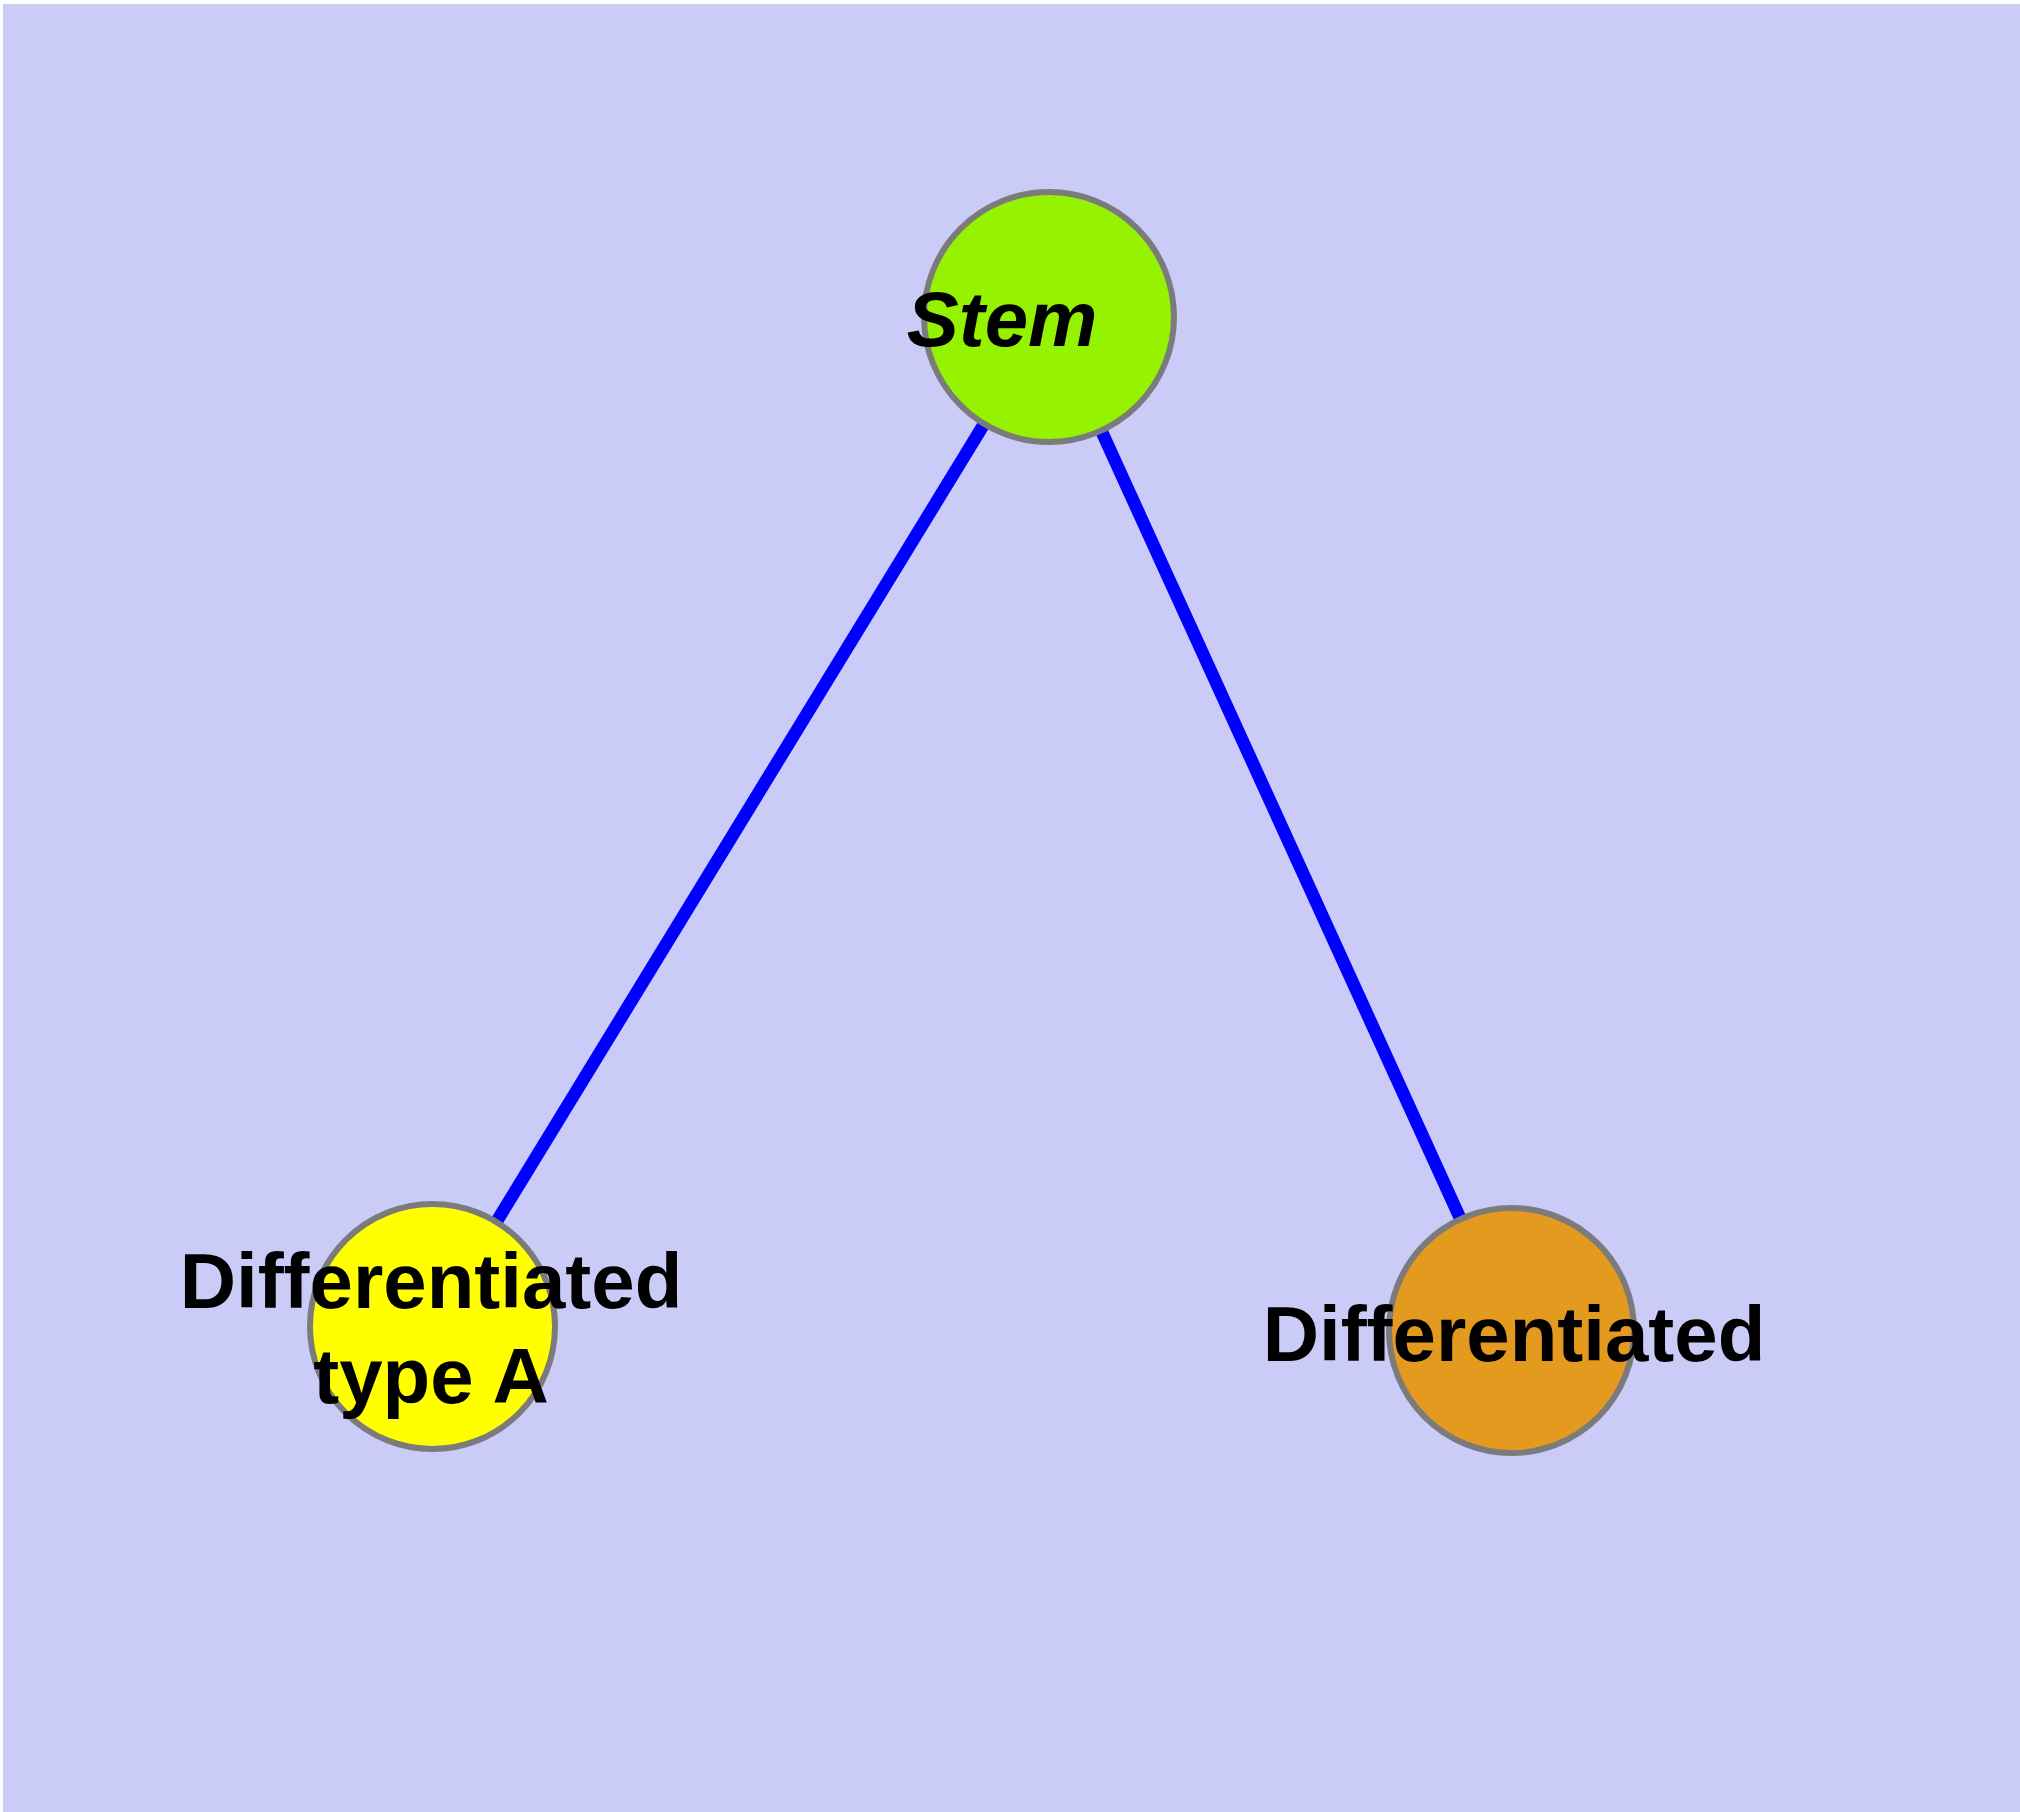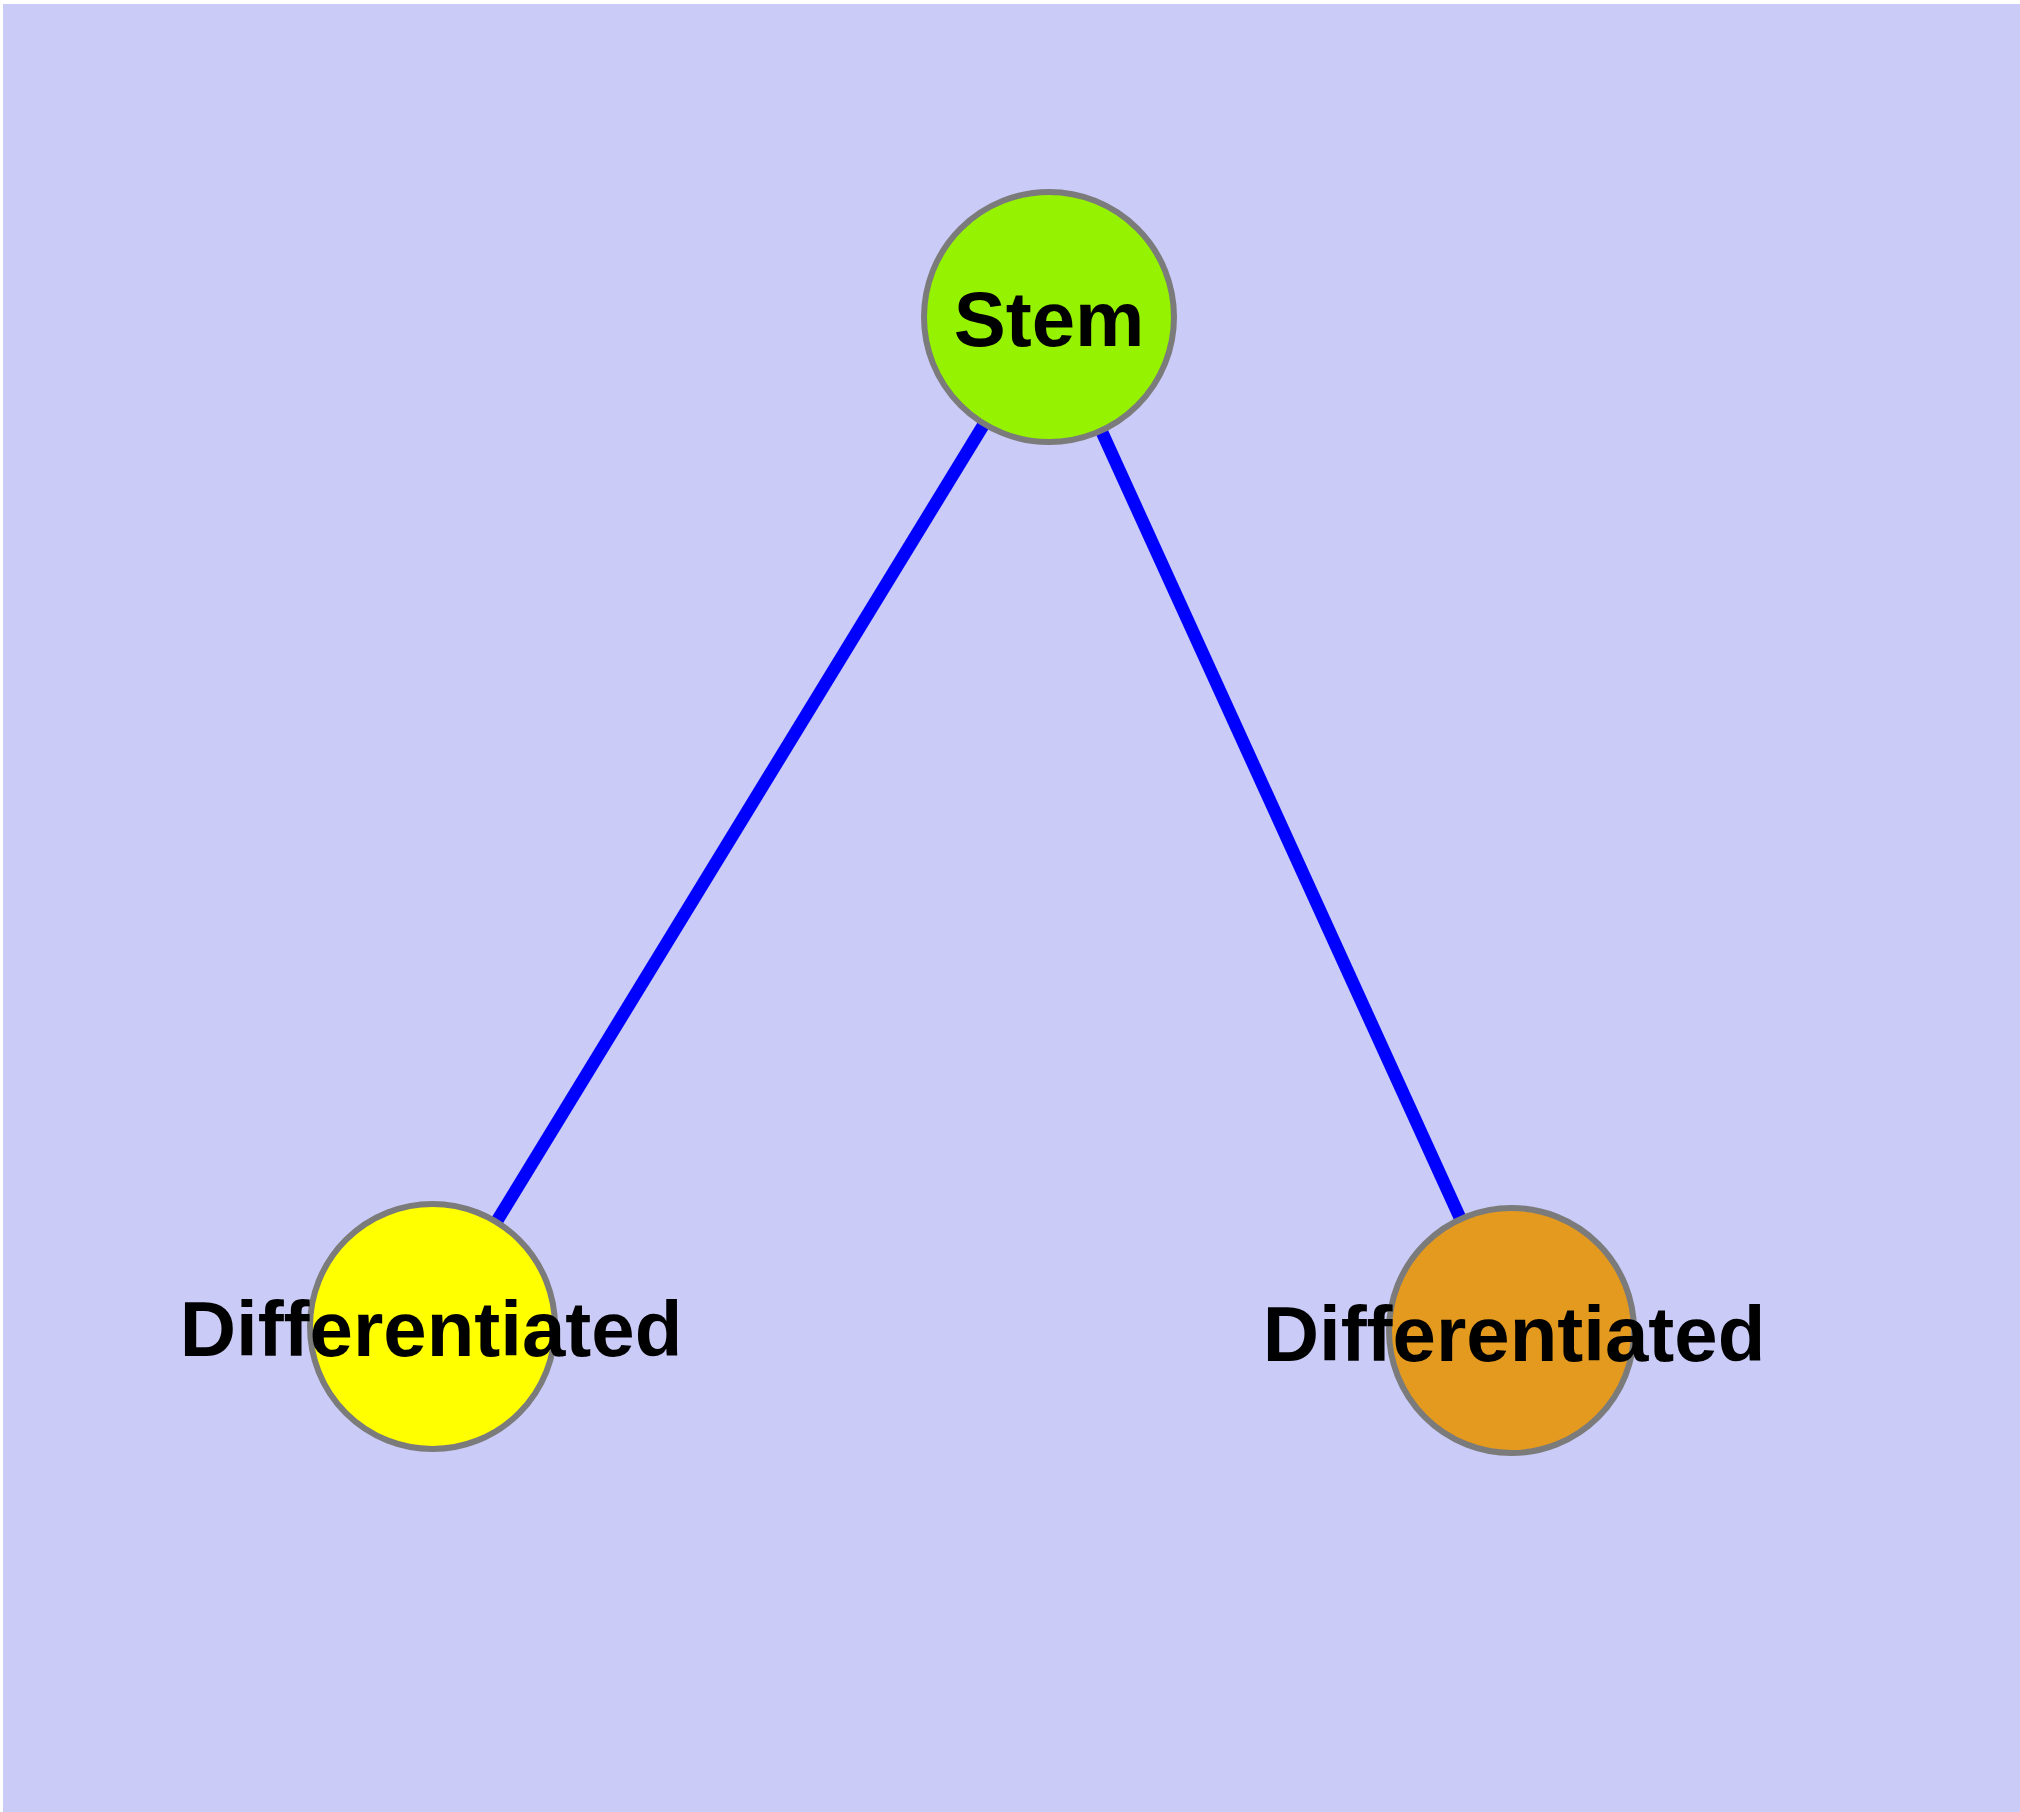--- a/index.html
+++ b/index.html
@@ -60,21 +60,21 @@
     font-weight: bold;
     line-height: 95px;
     white-space: nowrap;
   }
   .label span {
     display: block;
   }
   .label span:empty {
     display: none;
   }
-  .label-stem  { left: 1049px; top: 319px; }
+  .label-stem  { left: 1002px; top: 319px; font-style: italic; }
   .label-type-a { left: 431px;  top: 1329px; }
   .label-type-b { left: 1514px; top: 1334px; }
 </style>
 </head>
 <body>
 
 <div class="canvas" style="background-color: rgb(255, 255, 255);">
 
   <div class="plot-bg" style="background-color: rgb(202, 203, 246);"></div>
 
@@ -89,20 +89,21 @@
 
   <div class="node node-type-b" style="background-color: rgb(228, 154, 31); border-color: rgb(123, 123, 123);"></div>
 
   <div class="label label-stem" style="color: rgb(0, 0, 0);">
     <span>Stem</span>
 
   </div>
 
   <div class="label label-type-a" style="color: rgb(0, 0, 0);">
     <span>Differentiated</span>
+    <span>type A</span>
   </div>
 
   <div class="label label-type-b" style="color: rgb(0, 0, 0);">
     <span>Differentiated</span>
   </div>
 
 </div>
 
 
 </body></html>

